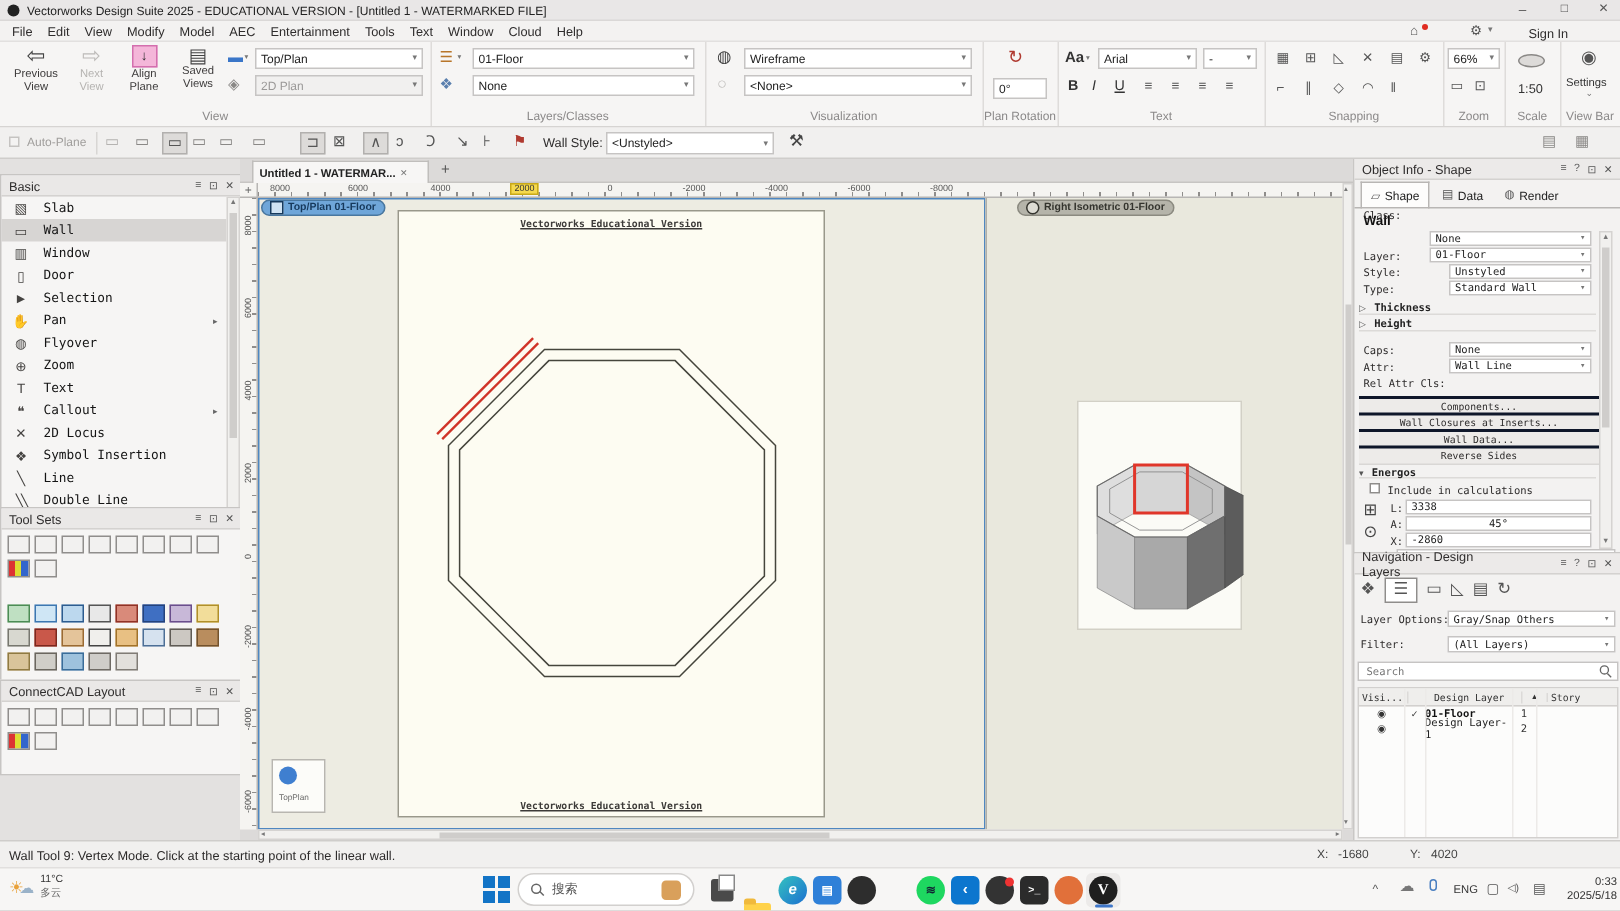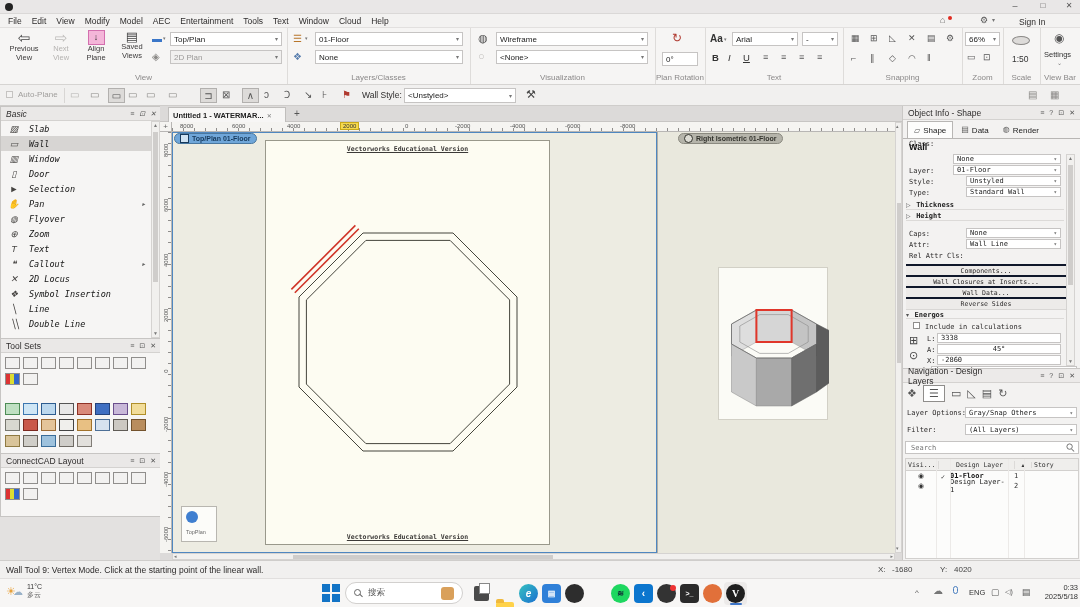--- a/index.html
+++ b/index.html
@@ -60,20 +60,21 @@
   .vnum{position:absolute;left:0;width:12px;text-align:center;font-size:6px;color:#555;
         transform:rotate(-90deg);transform-origin:center;}
 </style>
 </head>
 <body>
 
 <div id="app">
 
   <div class="r flex" style="left:0;top:0;width:1080px;height:14px;background:#e9e7e7;border-bottom:1px solid #dad8d7;">
     <div class="r" style="left:5px;top:3px;width:8px;height:8px;border-radius:50%;background:#222;"></div>
+    <span class="r" style="left:18px;top:3px;font-size:8px;color:#222;">Vectorworks Design Suite 2025 - EDUCATIONAL VERSION - [Untitled 1 - WATERMARKED FILE]</span>
     <span class="r icon" style="left:1008px;top:2px;width:14px;font-size:9px;color:#555;">–</span>
     <span class="r icon" style="left:1036px;top:2px;width:14px;font-size:8px;color:#555;">□</span>
     <span class="r icon" style="left:1062px;top:2px;width:14px;font-size:8px;color:#555;">✕</span>
   </div>
 
   <div class="r" style="left:0;top:14px;width:1080px;height:14px;background:#f3f2f1;border-bottom:1px solid #e2e0df;">
     <div class="flex" style="height:14px;padding-left:8px;gap:10px;font-size:8.5px;color:#2e2c2c;">
       <span>File</span>
       <span>Edit</span>
       <span>View</span>
@@ -247,21 +248,21 @@
       <span>&lt;Unstyled&gt;</span>
       <span class="chev">▾</span>
     </div>
     <span class="r icon" style="left:526px;top:4px;font-size:11px;color:#444;">⚒</span>
     <span class="r icon" style="left:1028px;top:5px;font-size:10px;color:#8a8886;">▤</span>
     <span class="r icon" style="left:1050px;top:5px;font-size:10px;color:#8a8886;">▦</span>
   </div>
 
   <div class="r" style="left:0;top:106px;width:160px;height:454px;background:#e3e1e0;">
 
-    <div class="palette" style="left:0;top:0;width:160px;height:232px;font-style:italic;">
+    <div class="palette" style="left:0;top:10px;width:160px;height:232px;">
       <div class="phead">
         <span>Basic</span>
         <span class="hicons">
           <span>≡</span>
           <span>⊡</span>
           <span>✕</span>
         </span>
       </div>
       <div class="r" style="left:0;top:14px;right:10px;">
         <div class="item">

